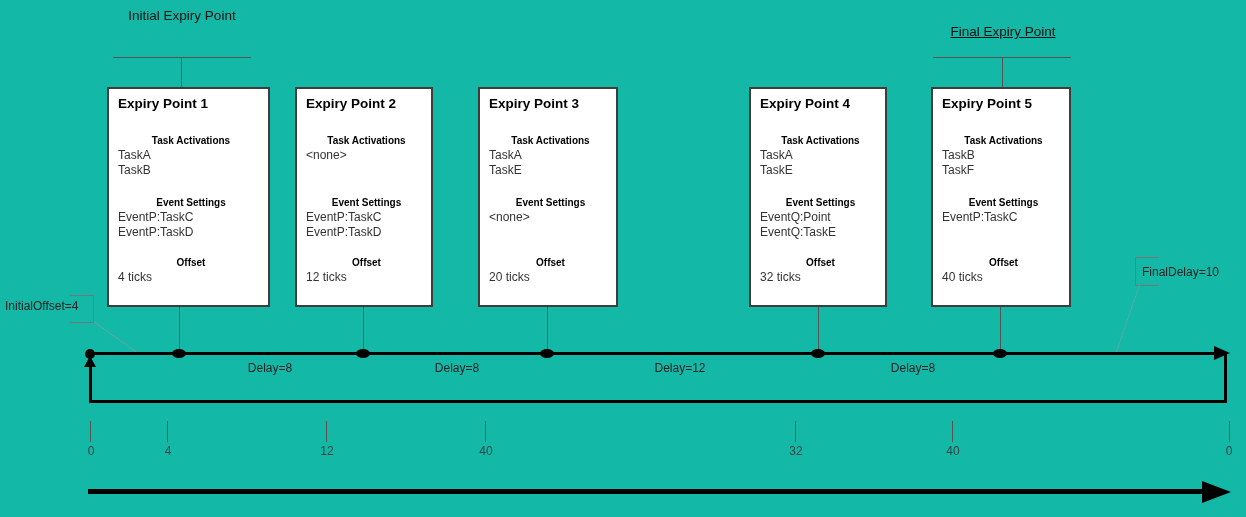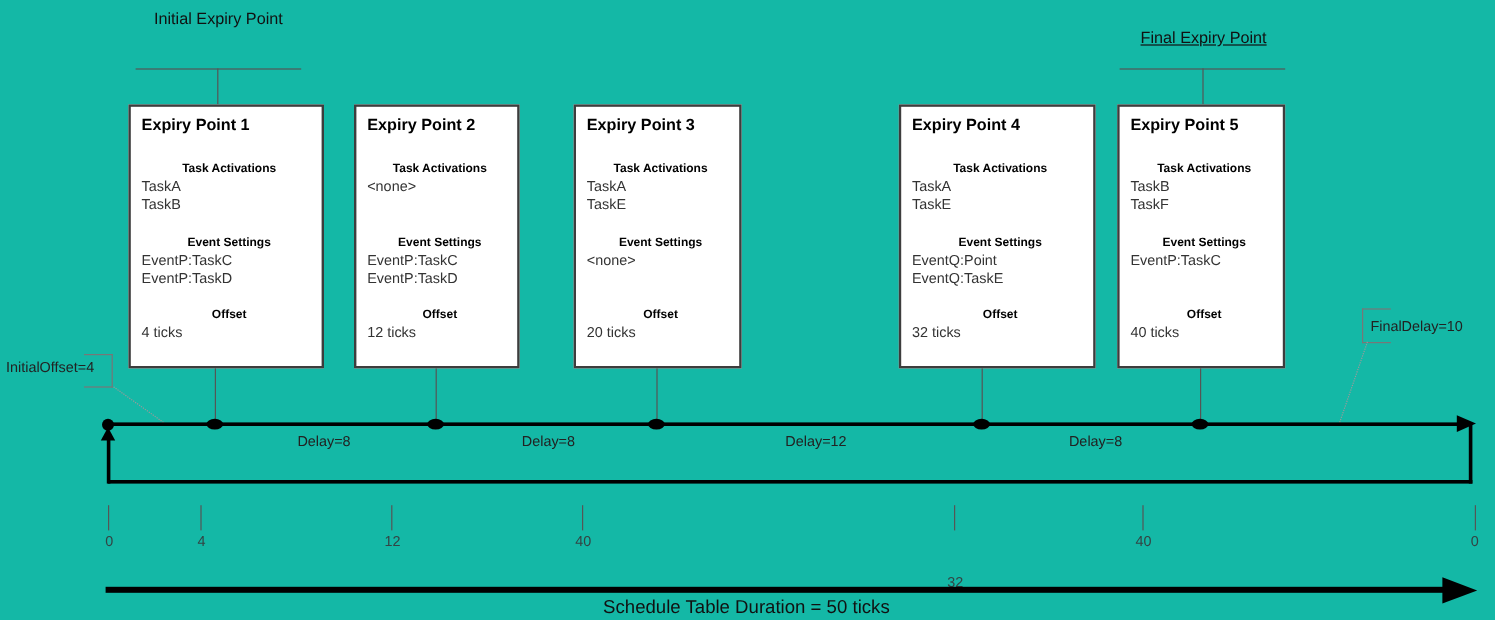--- a/index.html
+++ b/index.html
@@ -103,21 +103,21 @@
       <div class="hdr">Event Settings</div>
       <div>&lt;none&gt;</div>
       <div></div>
     </div>
     <div class="ep-sec sec-off">
       <div class="hdr">Offset</div>
       <div>20 ticks</div>
     </div>
   </div>
 
-  <div class="ep-box" style="left:749px;width:164px;">
+  <div class="ep-box" style="left:749px;width:138px;">
     <div class="ep-title">Expiry Point 4</div>
     <div class="ep-sec sec-ta">
       <div class="hdr">Task Activations</div>
       <div>TaskA</div>
       <div>TaskE</div>
     </div>
     <div class="ep-sec sec-es">
       <div class="hdr">Event Settings</div>
       <div>EventQ:Point</div>
       <div>EventQ:TaskE</div>
@@ -184,21 +184,20 @@
   <div class="abs tick" style="left:326px;top:421px;"></div>
   <div class="abs tick" style="left:485px;top:421px;"></div>
   <div class="abs tick" style="left:795px;top:421px;"></div>
   <div class="abs tick" style="left:952px;top:421px;"></div>
   <div class="abs tick" style="left:1229px;top:421px;"></div>
 
   <div class="abs tick-label" style="left:74px;top:444px;">0</div>
   <div class="abs tick-label" style="left:151px;top:444px;">4</div>
   <div class="abs tick-label" style="left:310px;top:444px;">12</div>
   <div class="abs tick-label" style="left:469px;top:444px;">40</div>
-  <div class="abs tick-label" style="left:779px;top:444px;margin-top:34px;">32</div>
+  <div class="abs tick-label" style="left:779px;top:444px;">32</div>
   <div class="abs tick-label" style="left:936px;top:444px;">40</div>
   <div class="abs tick-label" style="left:1212px;top:444px;">0</div>
 
   <div class="abs duration-shaft" style="left:88px;top:489px;width:1116px;"></div>
   <div class="abs duration-head" style="left:1202px;top:481px;"></div>
-  <div class="abs duration-caption" style="left:422px;top:498px;">Schedule Table Duration = 50 ticks</div>
 
 </div>
 
 </body></html>

